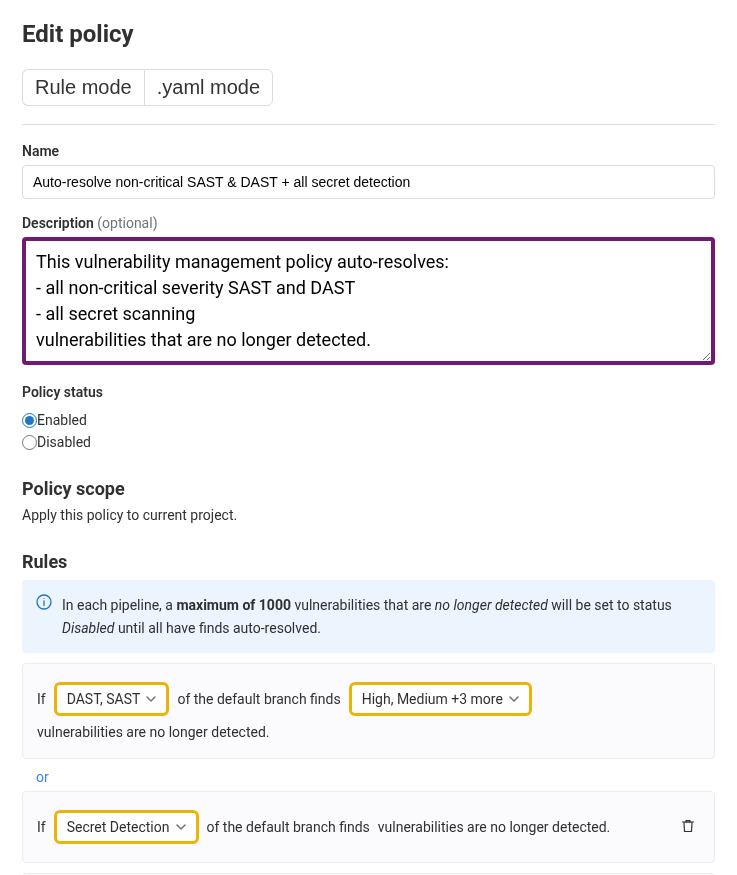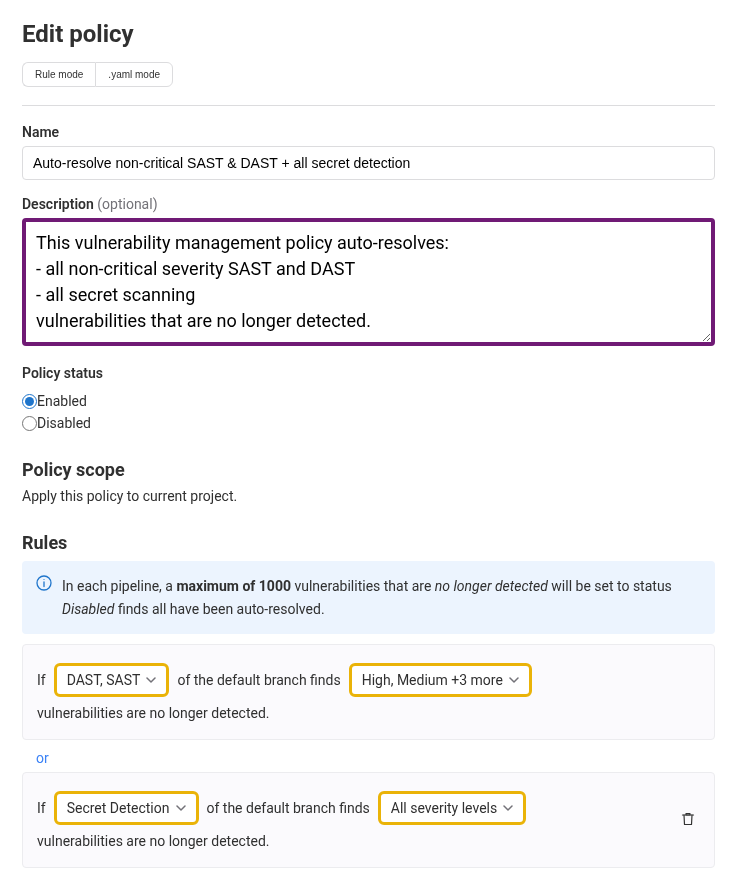--- a/index.html
+++ b/index.html
@@ -13,23 +13,24 @@
     }
     h1 { font-size: 24px; font-weight: 700; margin-bottom: 14px; }
     h2 { font-size: 18px; font-weight: 700; margin-bottom: 8px; }
     label.section-label { font-weight: 600; display: inline-block; margin-bottom: 6px; }
     .optional { color: #737278; font-weight: 400; }
     .mode-tabs { display: inline-flex; border-radius: 6px; margin-bottom: 18px; }
     .mode-tabs button {
       background: #fff;
       border: 1px solid #dcdcde;
       padding: 6px 12px;
-      font-size: 10px;
+      font-size: 20px;
       color: #333;
       cursor: pointer;
+      margin-top: 7px;
     }
     .mode-tabs button:first-child { border-radius: 6px 0 0 6px; border-right: none; }
     .mode-tabs button:last-child { border-radius: 0 6px 6px 0; }
     hr.divider { border: none; border-top: 1px solid #dcdcde; margin-bottom: 18px; }
     .field { margin-bottom: 16px; }
     input[type="text"].text-input {
       width: 100%;
       border: 1px solid #dcdcde;
       border-radius: 4px;
       padding: 8px 10px;
@@ -175,21 +176,21 @@
 <div class="rules-section">
   <h2>Rules</h2>
 
   <div class="info-box">
     <svg class="info-icon" viewBox="0 0 16 16" fill="none" stroke="currentColor" stroke-width="1.3">
       <circle cx="8" cy="8" r="7"></circle>
       <line x1="8" y1="7" x2="8" y2="11.5" stroke-linecap="round"></line>
       <circle cx="8" cy="4.5" r="0.6" fill="currentColor" stroke="none"></circle>
     </svg>
     <span>
-      <span>In each pipeline, a </span><strong>maximum of 1000</strong><span> vulnerabilities that are </span><em class="italic">no longer detected</em><span> will be set to status </span><em class="italic">Disabled</em><span> finds all have been auto-resolved.</span>
+      <span>In each pipeline, a </span><strong>maximum of 1000</strong><span> vulnerabilities that are </span><em class="italic">no longer detected</em><span> will be set to status </span><em class="italic">Disabled</em><span> until all have finds auto-resolved.</span>
     </span>
   </div>
 
   <div class="rule-card">
     <span>If</span>
     <div class="dropdown">
       <span>DAST, SAST</span>
       <svg class="chevron" viewBox="0 0 10 10">
           <path d="M1 3 L5 7 L9 3" fill="none" stroke="#737278" stroke-width="1.5" stroke-linecap="round" stroke-linejoin="round"></path>
         </svg>
@@ -208,26 +209,20 @@
 
   <div class="rule-card">
     <span>If</span>
     <div class="dropdown">
       <span>Secret Detection</span>
       <svg class="chevron" viewBox="0 0 10 10">
           <path d="M1 3 L5 7 L9 3" fill="none" stroke="#737278" stroke-width="1.5" stroke-linecap="round" stroke-linejoin="round"></path>
         </svg>
     </div>
     <span>of the default branch finds</span>
-    <div class="dropdown">
-      <span>All severity levels</span>
-      <svg class="chevron" viewBox="0 0 10 10">
-          <path d="M1 3 L5 7 L9 3" fill="none" stroke="#737278" stroke-width="1.5" stroke-linecap="round" stroke-linejoin="round"></path>
-        </svg>
-    </div>
     <span>vulnerabilities are no longer detected.</span>
     <button class="trash-btn">
       <svg width="16" height="16" viewBox="0 0 16 16" fill="none" stroke="#333" stroke-width="1.2" stroke-linecap="round" stroke-linejoin="round">
         <path d="M2.5 4 L13.5 4"></path>
         <path d="M6 2.5 L10 2.5 L10 4 L6 4 Z"></path>
         <path d="M4 4 L4.5 13.5 L11.5 13.5 L12 4"></path>
       </svg>
     </button>
   </div>
 

